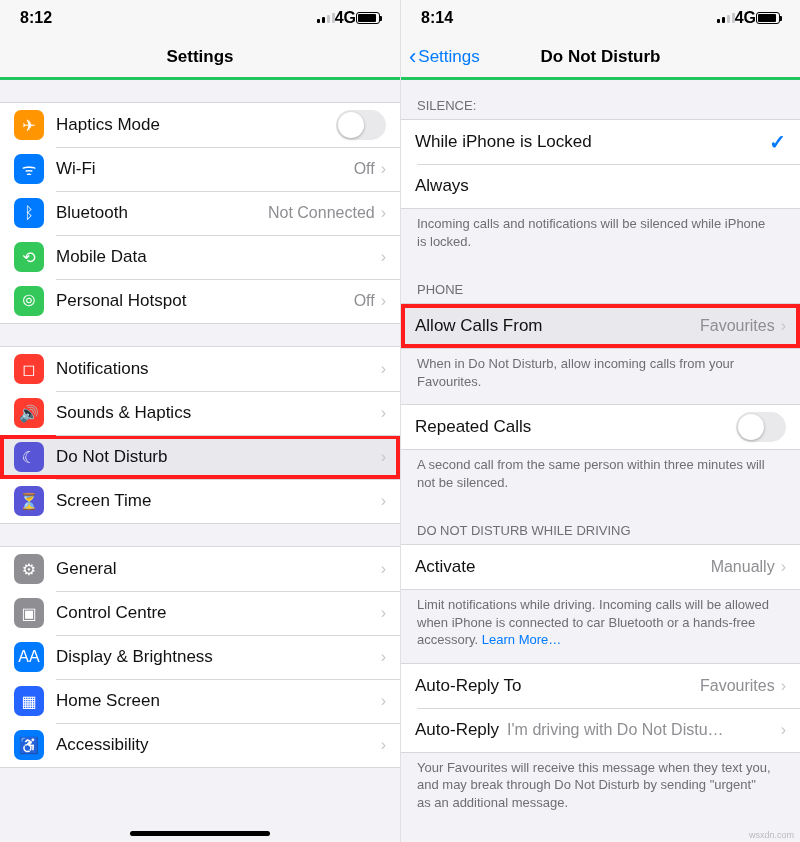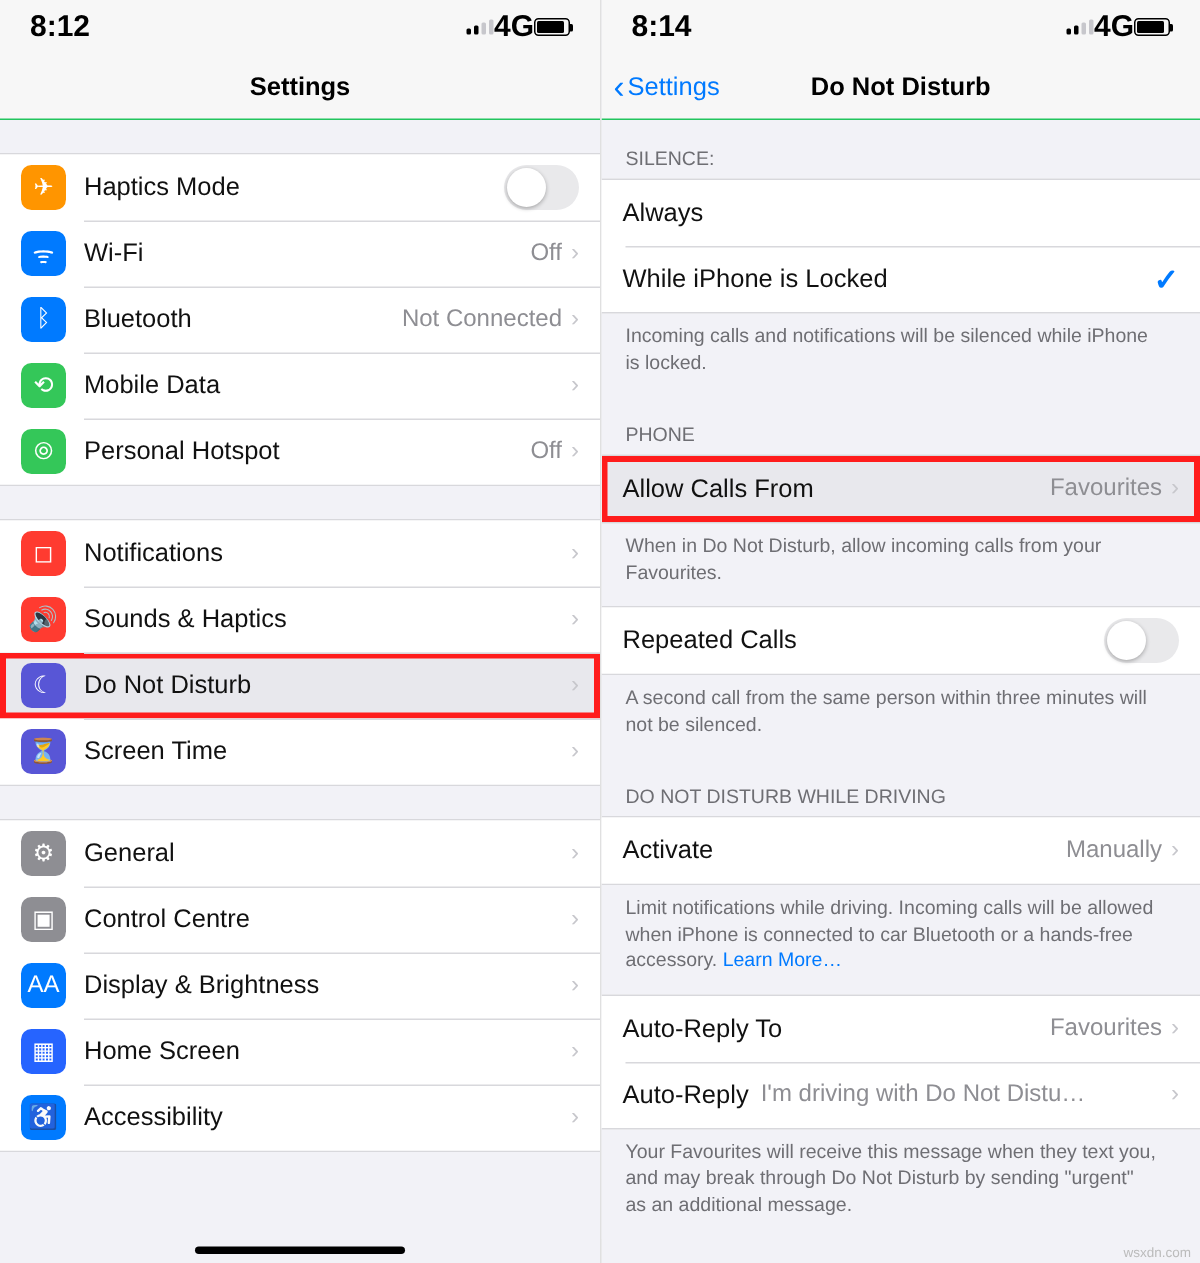--- a/index.html
+++ b/index.html
@@ -18,21 +18,21 @@
   position: relative;
 }
 .screen + .screen { border-left: 1px solid #e0e0e0; }
 .statusbar {
   height: 36px;
   display: flex;
   align-items: center;
   justify-content: space-between;
   padding: 0 20px;
   background: #f7f7f7;
-  font-size: 20px;
+  font-size: 16px;
   font-weight: 600;
 }
 .sb-right { display: flex; align-items: center; gap: 0; }
 .signal { display: inline-flex; align-items: flex-end; gap: 2px; }
 .signal i { width: 3px; background: #000; border-radius: 1px; }
 .signal .b1 { height: 4px; }
 .signal .b2 { height: 6px; }
 .signal .b3 { height: 8px; background: #c7c7cc; }
 .signal .b4 { height: 10px; background: #c7c7cc; }
 .battery {
@@ -46,21 +46,21 @@
 .battery::before {
   content:""; position:absolute; left:1px; top:1px; bottom:1px; width:18px;
   background:#000; border-radius:1px;
 }
 .navbar {
   height: 44px;
   display: flex;
   align-items: center;
   justify-content: center;
   background: #f7f7f7;
-  border-bottom: 1px solid #22c55e;
+  border-bottom: 3px solid #22c55e;
   position: relative;
 }
 .navbar .title { font-size: 17px; font-weight: 600; }
 .navbar .back {
   position: absolute; left: 8px; display: flex; align-items: center;
   color: #007aff; font-size: 17px;
 }
 .navbar .back .chev {
   font-size: 22px; line-height: 1; margin-right: 2px; font-weight: 500;
 }
@@ -255,25 +255,25 @@
       <span>Settings</span>
     </span>
     <span class="title">Do Not Disturb</span>
   </div>
 
   <div class="scroller">
 
     <div class="group-header">SILENCE:</div>
     <div class="list" id="silence-list">
         <div class="row noicon">
-          <span class="label">Always</span>
-        </div>
-        <div class="row noicon">
           <span class="label">While iPhone is Locked</span>
           <span class="check">✓</span>
+        </div>
+        <div class="row noicon">
+          <span class="label">Always</span>
         </div>
       </div>
     <div class="footnote">Incoming calls and notifications will be silenced while iPhone is locked.</div>
 
     <div class="group-header">PHONE</div>
     <div class="list">
       <div class="row noicon highlight">
         <span class="label">Allow Calls From</span>
         <span class="value">Favourites</span>
         <span class="chevron">›</span>

